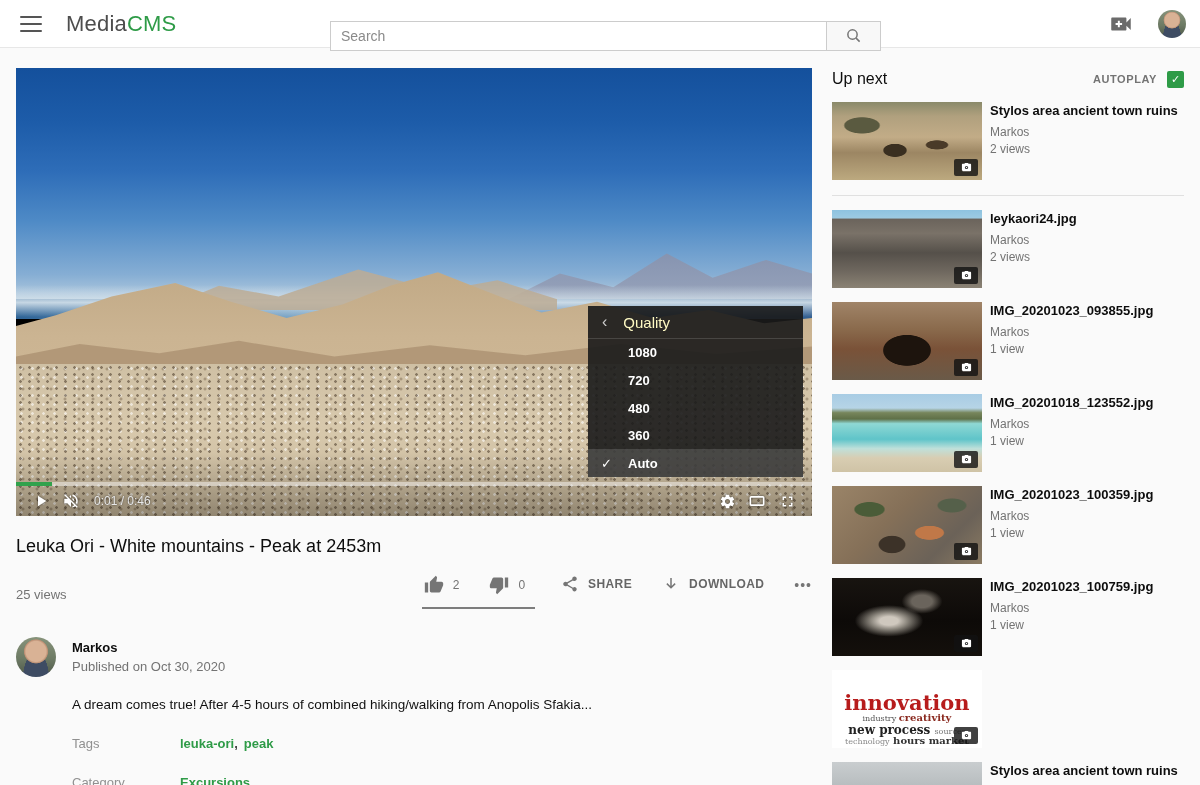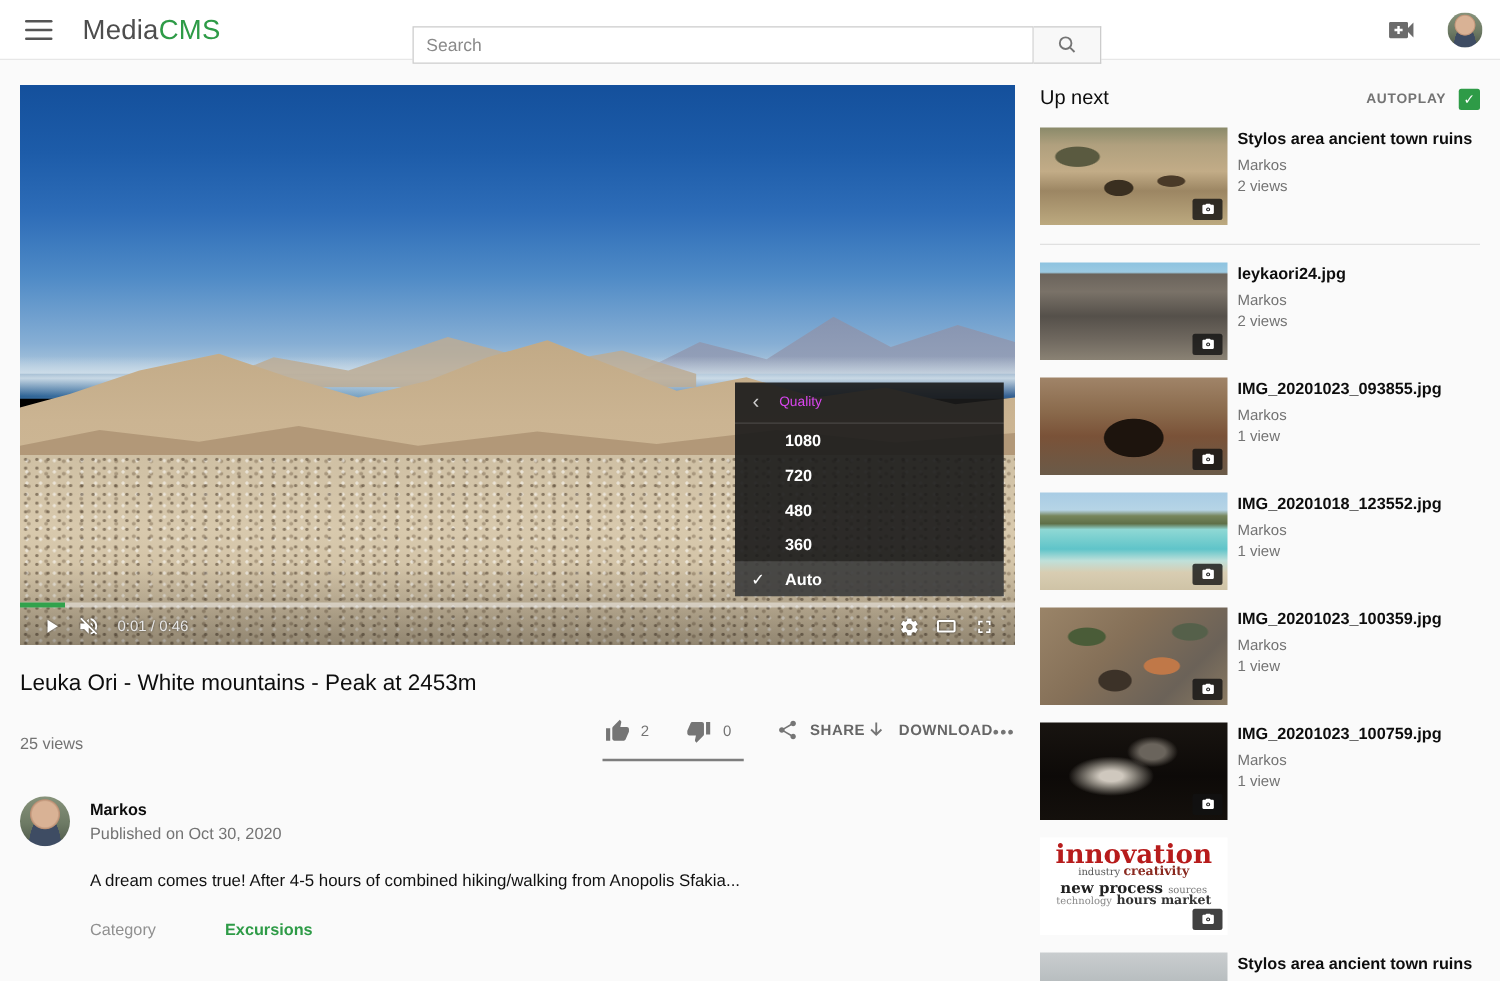--- a/index.html
+++ b/index.html
@@ -79,37 +79,37 @@
   .ctl svg { filter:drop-shadow(0 0 1px rgba(0,0,0,.6)); }
   .time { font-size:12px; color:#e8e8e8; margin-left:8px; text-shadow:0 0 2px rgba(0,0,0,.6); }
   .ctl-spacer { flex:1; }
 
   
   .qmenu { position:absolute; right:9px; bottom:39px; width:215px;
     background:rgba(26,26,26,.91); color:#fff; z-index:10; }
   .qmenu-head { height:33px; display:flex; align-items:center; gap:16px; padding:0 14px;
     border-bottom:1px solid rgba(255,255,255,.14); cursor:pointer; }
   .qmenu-back { font-size:16px; color:#ccc; }
-  .qmenu-title { font-size:11px; color:#d946ef; }
+  .qmenu-title { font-size:15px; color:#fef9c3; }
   .qmenu-item { height:27.6px; display:flex; align-items:center; padding-left:40px;
     font-size:13px; font-weight:bold; color:#fff; cursor:pointer; position:relative; }
   .qmenu-item.selected { background:rgba(255,255,255,.14); }
   .qmenu-check { position:absolute; left:13px; font-size:13px; font-weight:normal; }
 
   
   .media-title { margin-top:20px; font-size:18px; font-weight:400; color:#0d0d0d; }
   .meta-row { display:flex; justify-content:space-between; align-items:center; margin-top:16px; }
   .views { font-size:13px; color:#737373; padding-top:6px; }
   .actions { display:flex; align-items:flex-start; }
   .rating-group { display:flex; gap:30px; padding:2px 10px 12px 2px; border-bottom:2px solid #7d7d7d;
     margin-right:26px; }
   .action { display:flex; align-items:center; gap:9px; color:#757575; cursor:pointer; }
   .action .lbl { font-size:12px; font-weight:bold; color:#666; letter-spacing:.4px; }
   .action .cnt { font-size:12px; color:#737373; }
-  .plain-group { display:flex; padding-top:2px; align-items:center; }
+  .plain-group { display:flex; gap:30px; padding-top:2px; align-items:center; }
   .more-dots { font-size:14px; color:#757575; letter-spacing:1px; cursor:pointer; padding-top:2px; }
 
   .author-row { display:flex; gap:16px; margin-top:28px; align-items:flex-start; }
   .author-name { font-size:13px; font-weight:bold; color:#0d0d0d; padding-top:3px; }
   .published { font-size:13px; color:#737373; margin-top:4px; }
   .description { margin:20px 0 0 56px; font-size:13.5px; color:#111; }
 
   .detail-row { display:flex; margin:24px 0 0 56px; font-size:13px; }
   .detail-label { width:108px; color:#909090; flex:none; }
   .detail-value a, .tag-link, .cat-link { color:#2e9b47; font-weight:bold; text-decoration:none; cursor:pointer; }
@@ -149,21 +149,21 @@
       radial-gradient(ellipse at 25% 30%, #4a5c38 0 9%, rgba(0,0,0,0) 10%),
       radial-gradient(ellipse at 65% 60%, #c07848 0 10%, rgba(0,0,0,0) 11%),
       radial-gradient(ellipse at 80% 25%, #55604a 0 8%, rgba(0,0,0,0) 9%),
       radial-gradient(ellipse at 40% 75%, #3c3228 0 10%, rgba(0,0,0,0) 11%),
       linear-gradient(135deg,#9a8468 0%,#857058 40%,#6b6258 75%,#8a7a62 100%); }
   .t-cave2 { background:
       radial-gradient(ellipse at 38% 55%, #cfc8be 0 7%, #8a857c 14%, rgba(0,0,0,0) 26%),
       radial-gradient(ellipse at 60% 30%, #6a645c 0 8%, rgba(0,0,0,0) 16%),
       linear-gradient(180deg,#181410 0%,#0d0a08 55%,#14100c 100%); }
   .t-words { background:#fff; display:flex; flex-direction:column; align-items:center;
-    justify-content:flex-start; font-family:"DejaVu Serif", serif; line-height:1.02; padding:2px; }
+    justify-content:flex-end; font-family:"DejaVu Serif", serif; line-height:1.02; padding:2px; }
   .t-words .w1 { color:#b71c1c; font-weight:bold; font-size:21px; }
   .t-words .row2 { font-size:8px; color:#555; }
   .t-words .row2 b { color:#8a2a20; font-size:10px; }
   .t-words .row3 { font-size:12px; color:#222; font-weight:bold; }
   .t-words .row3 .sm { font-size:8px; color:#777; font-weight:normal; }
   .t-words .row4 { font-size:10px; color:#333; font-weight:bold; }
   .t-words .row4 .sm { font-size:8px; color:#888; font-weight:normal; }
   .t-misty { background:linear-gradient(180deg,#c9cdcf 0%,#b2b8ba 40%,#878f92 75%,#6f7a7c 100%); }
 </style>
 </head>
@@ -311,20 +311,26 @@
       <div class="avatar big"></div>
       <div>
         <div class="author-name">Markos</div>
         <div class="published">Published on Oct 30, 2020</div>
       </div>
     </div>
 
     <p class="description">A dream comes true! After 4-5 hours of combined hiking/walking from Anopolis Sfakia...</p>
 
     <div class="detail-row">
+      <span class="detail-label">Tags</span>
+      <span class="detail-value">
+        <a class="tag-link">leuka-ori</a><span class="tag-sep">,</span><a class="tag-link">peak</a>
+      </span>
+    </div>
+    <div class="detail-row">
       <span class="detail-label">Category</span>
       <span class="detail-value"><a class="cat-link">Excursions</a></span>
     </div>
 
   </div>
 
   <aside class="sidebar">
     <div class="upnext-head">
       <span class="upnext-title">Up next</span>
       <div class="autoplay">

